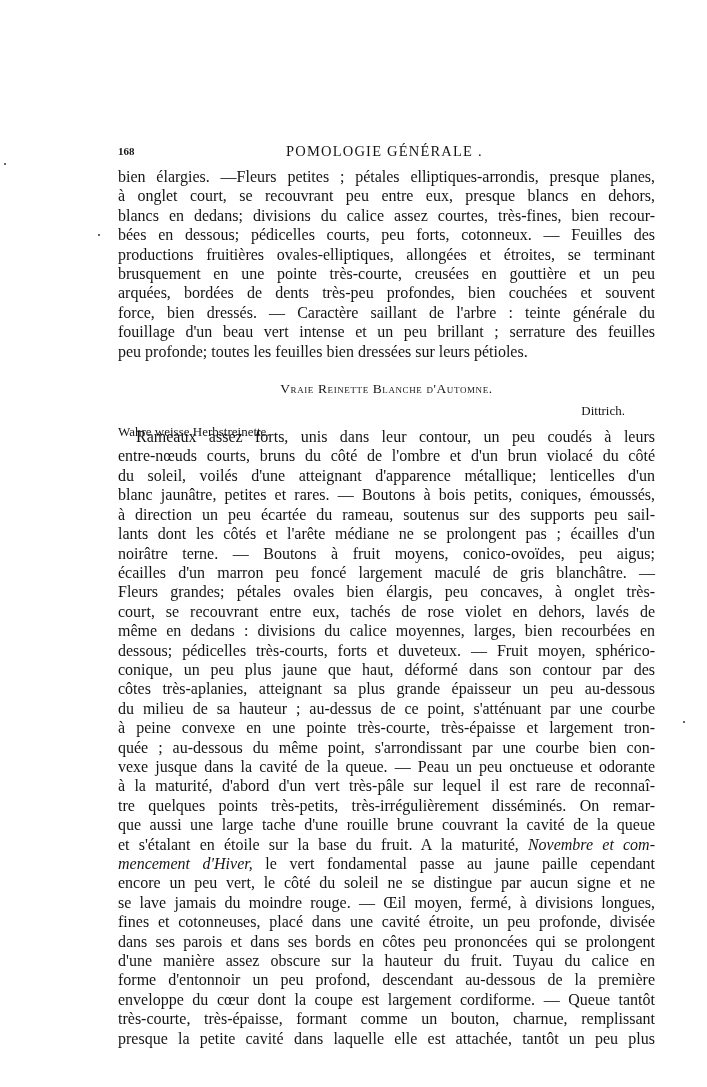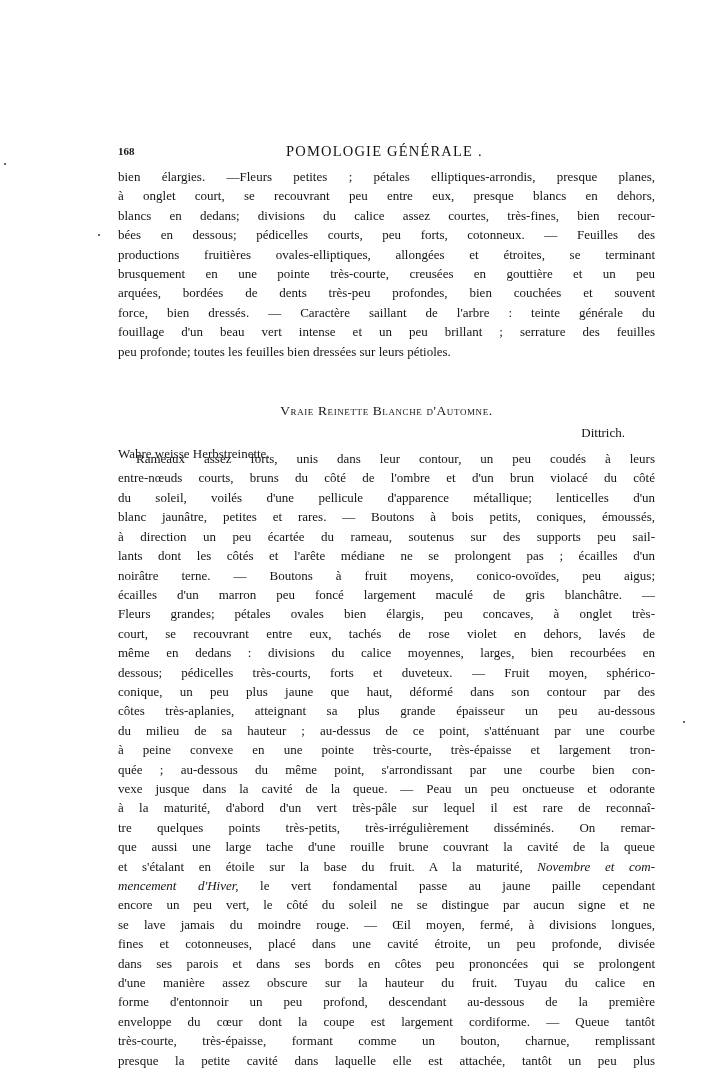--- a/index.html
+++ b/index.html
@@ -35,38 +35,38 @@
     .running-title {
       position: absolute;
       left: 168px;
       top: 0;
       font-size: 14.5px;
       letter-spacing: 1.2px;
       text-align: center;
     }
     .para {
       margin: 0;
-      font-size: 13px;
+      font-size: 16px;
       line-height: 19.4px;
       text-align: justify;
     }
     .para .line {
       display: block;
       text-align: justify;
       text-align-last: justify;
       white-space: nowrap;
     }
     .para .line.last {
       text-align-last: left;
     }
     .first-para {
       margin-top: 0;
     }
     .section-title {
-      margin-top: 42px;
+      margin-top: 20px;
       text-align: center;
       font-size: 13.5px;
       letter-spacing: 0.6px;
       font-variant: small-caps;
     }
     .synonym-row {
       position: relative;
       height: 22px;
       margin-top: 8px;
       font-size: 13px;
@@ -127,21 +127,21 @@
   <div class="section-title">Vraie Reinette Blanche d'Automne.</div>
 
   <div class="synonym-row">
     <span class="synonym">Wahre weisse Herbstreinette.</span>
     <span class="author">Dittrich.</span>
   </div>
 
   <p class="para body-para">
     <span class="line indent">Rameaux assez forts, unis dans leur contour, un peu coudés à leurs</span>
     <span class="line">entre-nœuds courts, bruns du côté de l'ombre et d'un brun violacé du côté</span>
-    <span class="line">du soleil, voilés d'une pellicule d'apparence métallique; lenticelles d'un</span>
+    <span class="line">du soleil, voilés d'une atteignant d'apparence métallique; lenticelles d'un</span>
     <span class="line">blanc jaunâtre, petites et rares. — Boutons à bois petits, coniques, émoussés,</span>
     <span class="line">à direction un peu écartée du rameau, soutenus sur des supports peu sail-</span>
     <span class="line">lants dont les côtés et l'arête médiane ne se prolongent pas ; écailles d'un</span>
     <span class="line">noirâtre terne. — Boutons à fruit moyens, conico-ovoïdes, peu aigus;</span>
     <span class="line">écailles d'un marron peu foncé largement maculé de gris blanchâtre. —</span>
     <span class="line">Fleurs grandes; pétales ovales bien élargis, peu concaves, à onglet très-</span>
     <span class="line">court, se recouvrant entre eux, tachés de rose violet en dehors, lavés de</span>
     <span class="line">même en dedans : divisions du calice moyennes, larges, bien recourbées en</span>
     <span class="line">dessous; pédicelles très-courts, forts et duveteux. — Fruit moyen, sphérico-</span>
     <span class="line">conique, un peu plus jaune que haut, déformé dans son contour par des</span>

